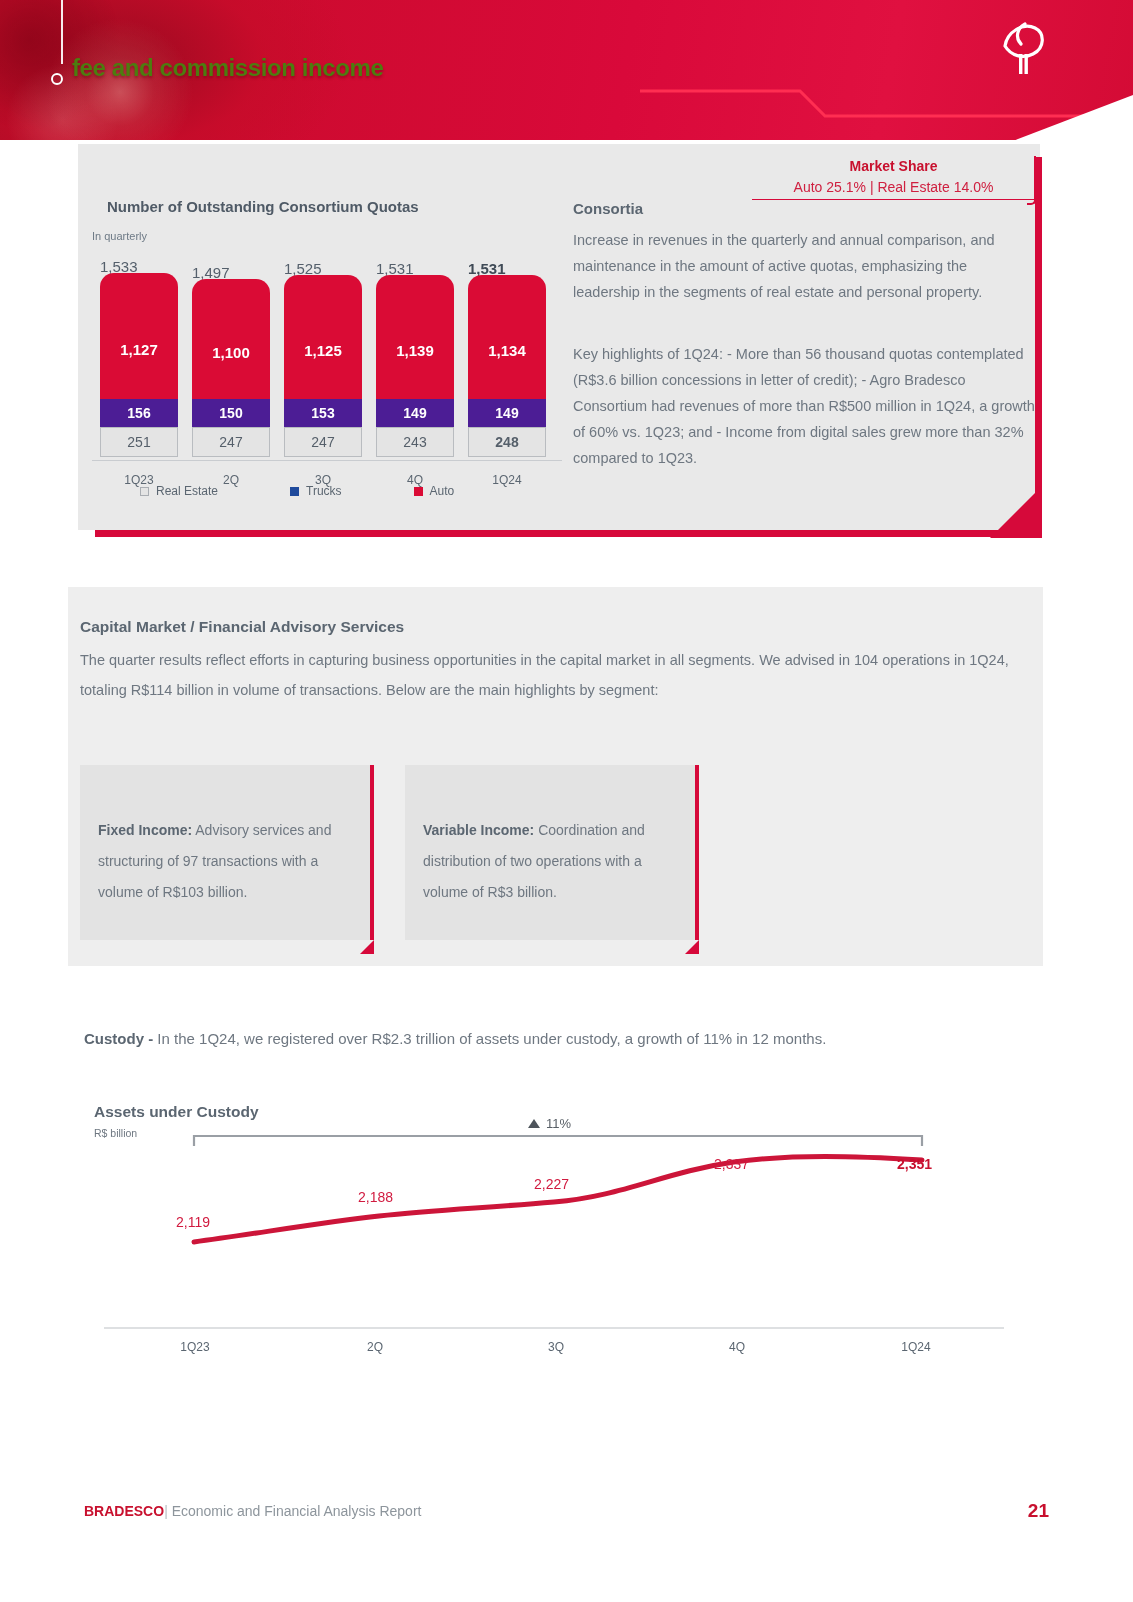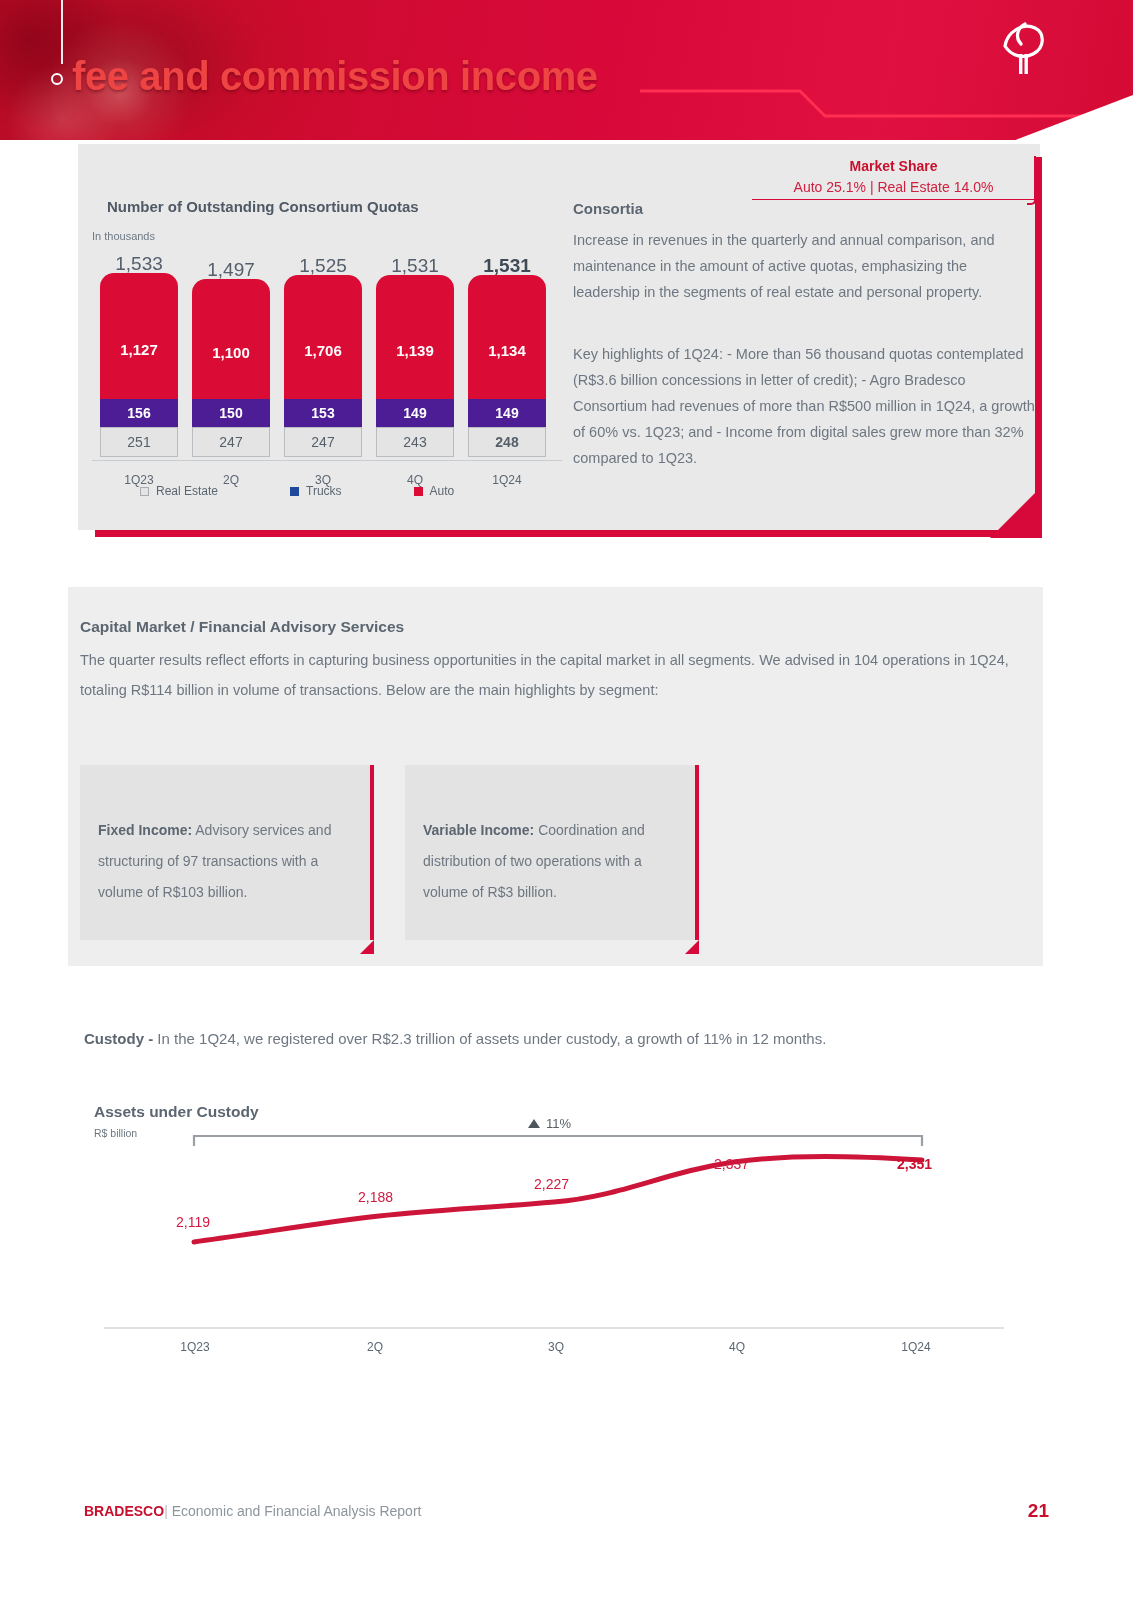--- a/index.html
+++ b/index.html
@@ -34,21 +34,21 @@
   .header-tick {
     position: absolute; left: 61px; top: 0; width: 2px; height: 64px;
     background: rgba(255,255,255,.92);
   }
   .header-bullet {
     position: absolute; left: 51px; top: 73px; width: 12px; height: 12px;
     border: 2px solid #ffffff; border-radius: 50%;
   }
   .header-title {
     position: absolute; left: 72px; top: 54px;
-    font-size: 40px; font-weight: bold; color: #ef4444;
+    font-size: 24px; font-weight: bold; color: #4d7c0f;
     letter-spacing: -0.4px;
     text-shadow: 0 2px 3px rgba(90,0,15,.45);
     white-space: nowrap;
   }
   .header-rule { position:absolute; left:640px; top:64px; width:493px; height:60px; }
   .logo { position: absolute; right: 78px; top: 18px; width: 64px; height: 62px; }
 
   .header-notch {
     position:absolute; right:0; bottom:-1px; width:120px; height:46px;
     background:#ffffff;
@@ -78,22 +78,22 @@
   }
   .chart-unit {
     position:absolute; left:92px; top:230px;
     font-size:11px; color:#6e7a86;
   }
 
   
   .barchart { position:absolute; left:92px; top:255px; width:470px; height:250px; }
   .bar-group { position:absolute; bottom:44px; width:78px; }
   .bar-total {
-    position:absolute; bottom:186px; width:78px; text-align:center;
-    font-size:19px; color:#545f6b;
+    position:absolute; bottom:186px; width:78px; 
+    font-size:15px; color:#545f6b;
   }
   .bar-total.bold { font-weight:bold; color:#3f4a56; }
   .seg-auto {
     position:absolute; bottom:62px; width:78px; height:124px;
     background:#da0b35; border-radius: 14px 14px 0 0;
     color:#fff; font-size:15px; font-weight:bold;
     display:flex; align-items:center; justify-content:center;
     padding-top: 26px;
   }
   .seg-trucks {
@@ -245,21 +245,21 @@
     </svg>
     <div class="header-notch"></div>
   </div>
 
   <div class="card1"></div>
   <div class="card1-redbar-right"></div>
   <div class="card1-redbar-bottom"></div>
   <div class="card1-corner"></div>
 
   <div class="chart-title">Number of Outstanding Consortium Quotas</div>
-  <div class="chart-unit">In thousands</div>
+  <div class="chart-unit">In quarterly</div>
 
   <div class="barchart">
     <div class="axis-line"></div>
 
     <div class="bar-group" style="left:8px;">
       <div class="bar-total">1,533</div>
       <div class="seg-auto" style="height:126px;bottom:62px;">1,127</div>
       <div class="seg-trucks">156</div>
       <div class="seg-realestate">251</div>
       <div class="bar-xlabel">1Q23</div>
@@ -268,21 +268,21 @@
     <div class="bar-group" style="left:100px;">
       <div class="bar-total" style="bottom:180px;">1,497</div>
       <div class="seg-auto" style="height:120px;bottom:62px;">1,100</div>
       <div class="seg-trucks">150</div>
       <div class="seg-realestate">247</div>
       <div class="bar-xlabel">2Q</div>
     </div>
 
     <div class="bar-group" style="left:192px;">
       <div class="bar-total" style="bottom:184px;">1,525</div>
-      <div class="seg-auto" style="height:124px;bottom:62px;">1,706</div>
+      <div class="seg-auto" style="height:124px;bottom:62px;">1,125</div>
       <div class="seg-trucks">153</div>
       <div class="seg-realestate">247</div>
       <div class="bar-xlabel">3Q</div>
     </div>
 
     <div class="bar-group" style="left:284px;">
       <div class="bar-total" style="bottom:184px;">1,531</div>
       <div class="seg-auto" style="height:124px;bottom:62px;">1,139</div>
       <div class="seg-trucks">149</div>
       <div class="seg-realestate">243</div>

